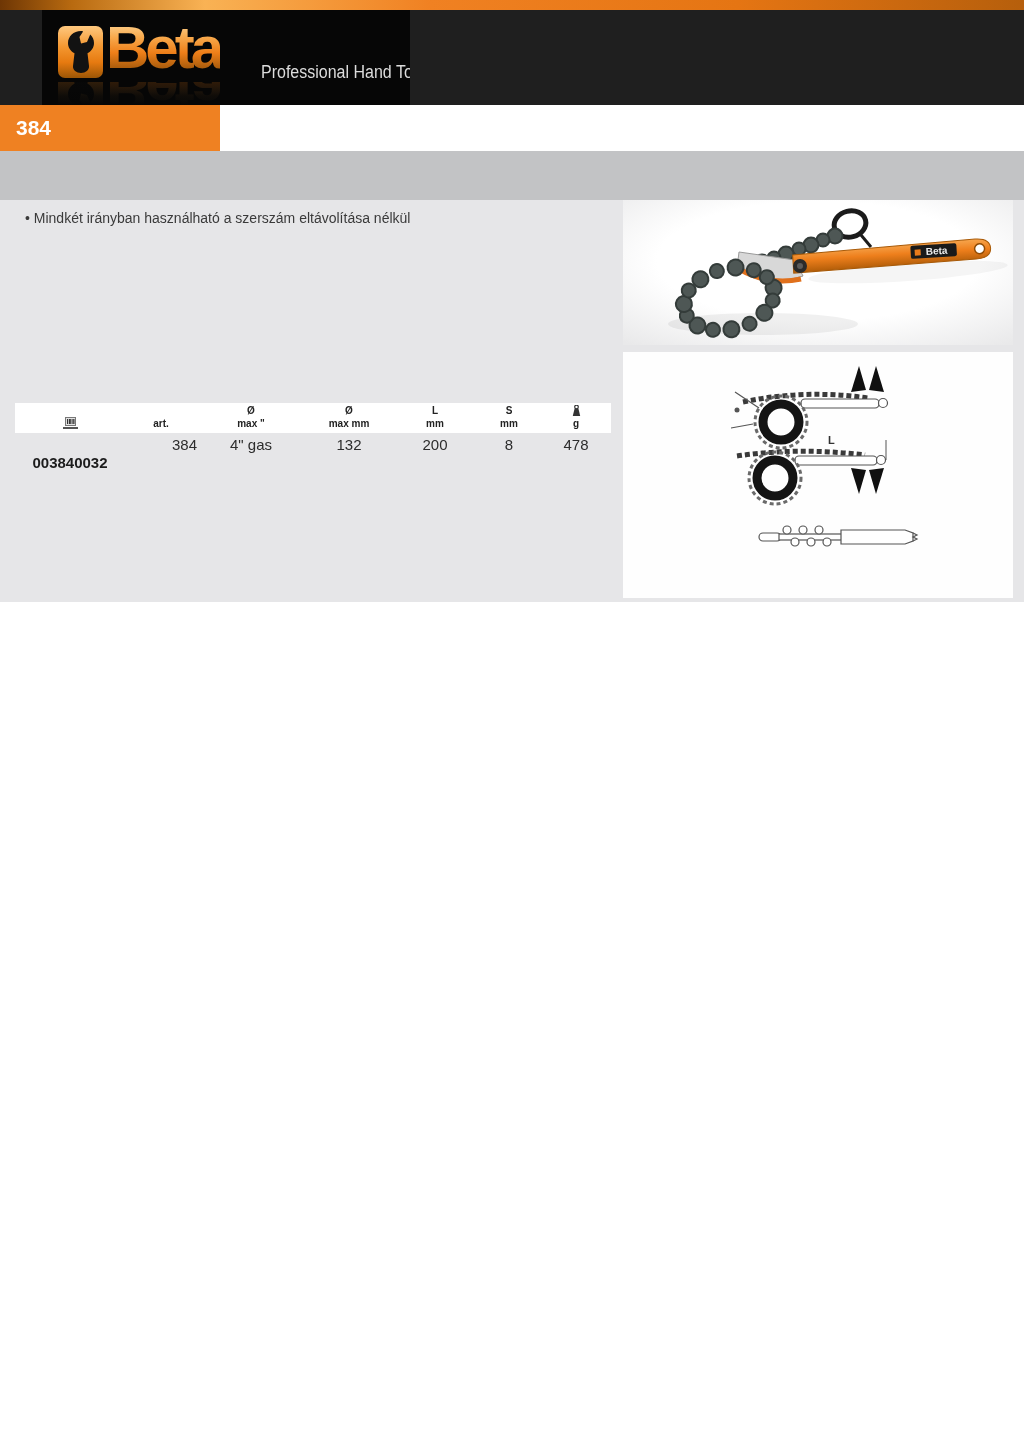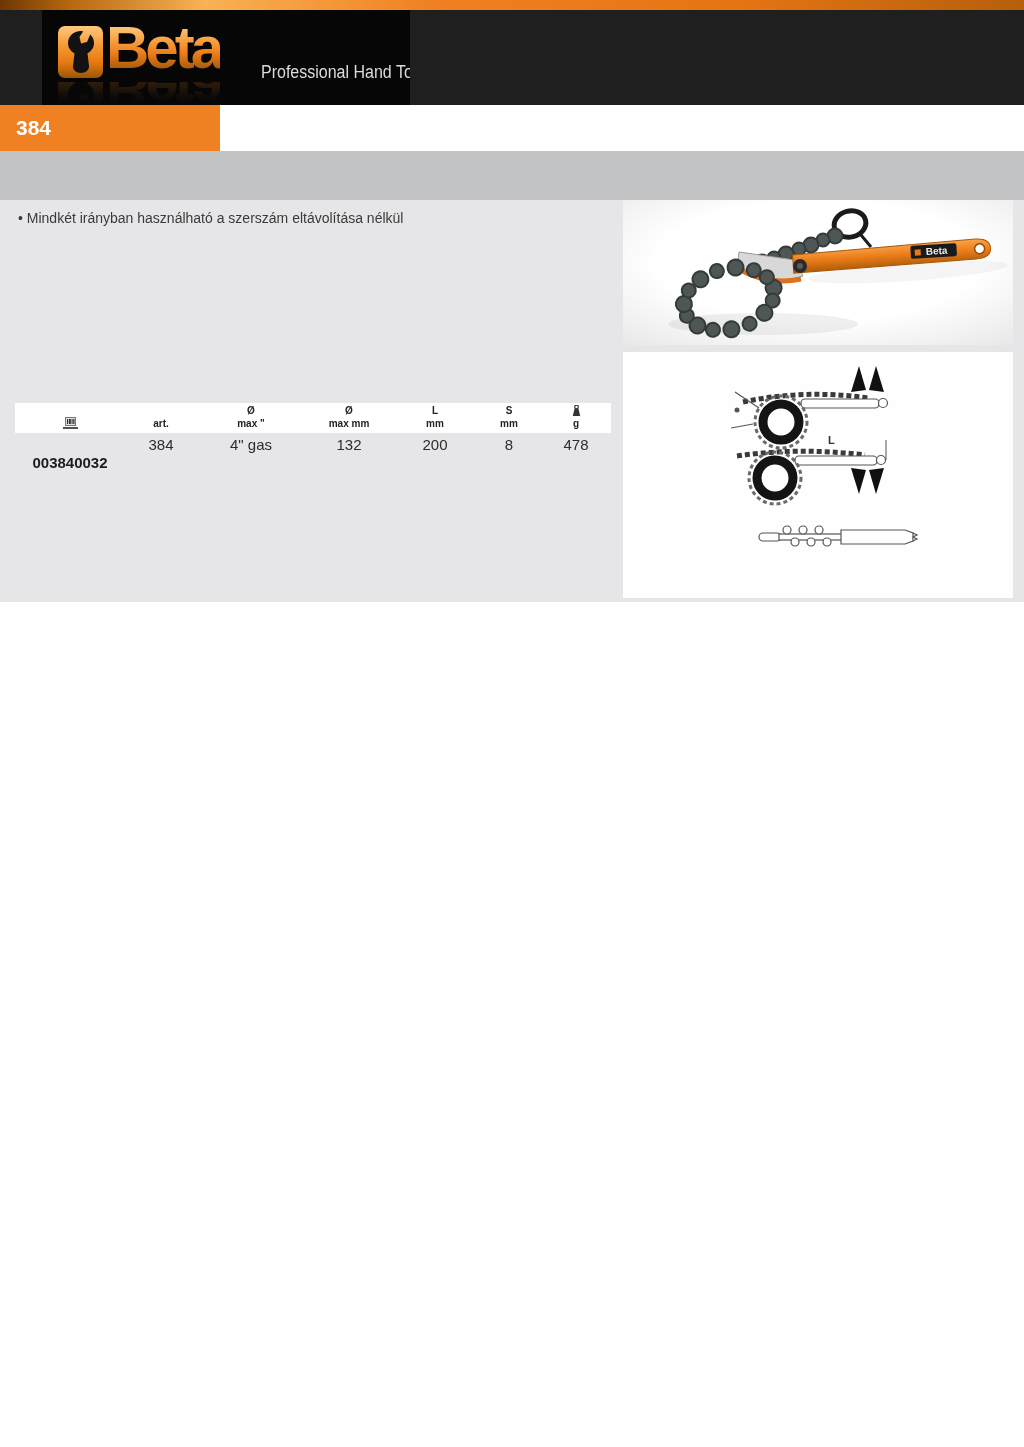--- a/index.html
+++ b/index.html
@@ -64,35 +64,35 @@
     font-size:20px; font-weight:bold;
     display:flex; align-items:center; padding-left:7px;
     white-space:pre-wrap;
   }
 
   .divider-band { height:49px; background:#C2C3C5; }
 
   
   .content { position:relative; height:402px; background:#E6E6E8; }
   .feature-bullet {
-    position:absolute; left:18px; top:10px;
+    position:absolute; left:25px; top:10px;
     font-size:14px; color:#3a3a3a;
   }
 
   
   .spec-table { position:absolute; left:15px; top:203px; width:596px; }
   .head-row { background:#ffffff; height:30px; display:flex; }
   .head-cell {
     display:flex; flex-direction:column; justify-content:flex-end; align-items:center;
     font-size:10px; font-weight:bold; color:#222; line-height:1.3; padding-bottom:3px;
     box-sizing:border-box;
   }
   .val-row { height:22px; display:flex; align-items:center; }
   .val-cell { text-align:center; font-size:15px; color:#2d2d2d; }
-  .c1{width:110px;} .c2{width:72px;} .c3{width:108px;} .c4{width:88px;}
+  .c1{width:110px;} .c2{width:72px;text-align:right;} .c3{width:108px;} .c4{width:88px;}
   .c5{width:84px;} .c6{width:64px;} .c7{width:70px;}
   .val-bold{ font-weight:bold; color:#1c1c1c;margin-top:37px; }
 
   
   .photo-box {
     position:absolute; left:623px; top:0; width:390px; height:145px;
     background:#fdfdfd;
   }
   .drawing-box {
     position:absolute; left:623px; top:152px; width:390px; height:246px;

